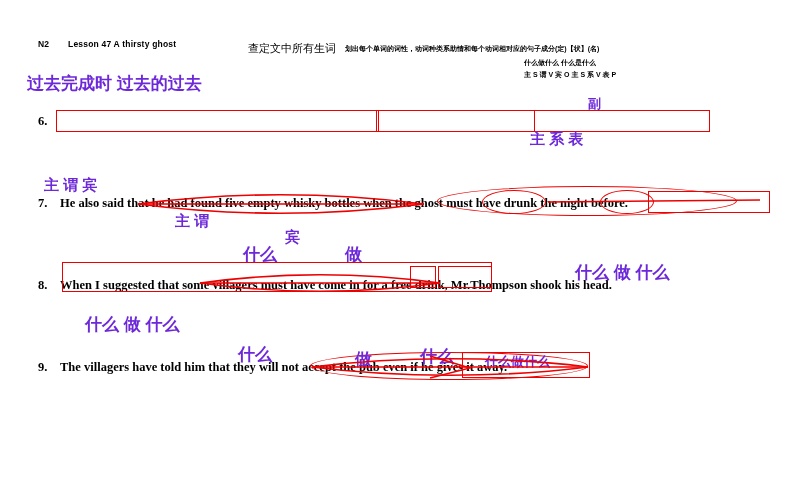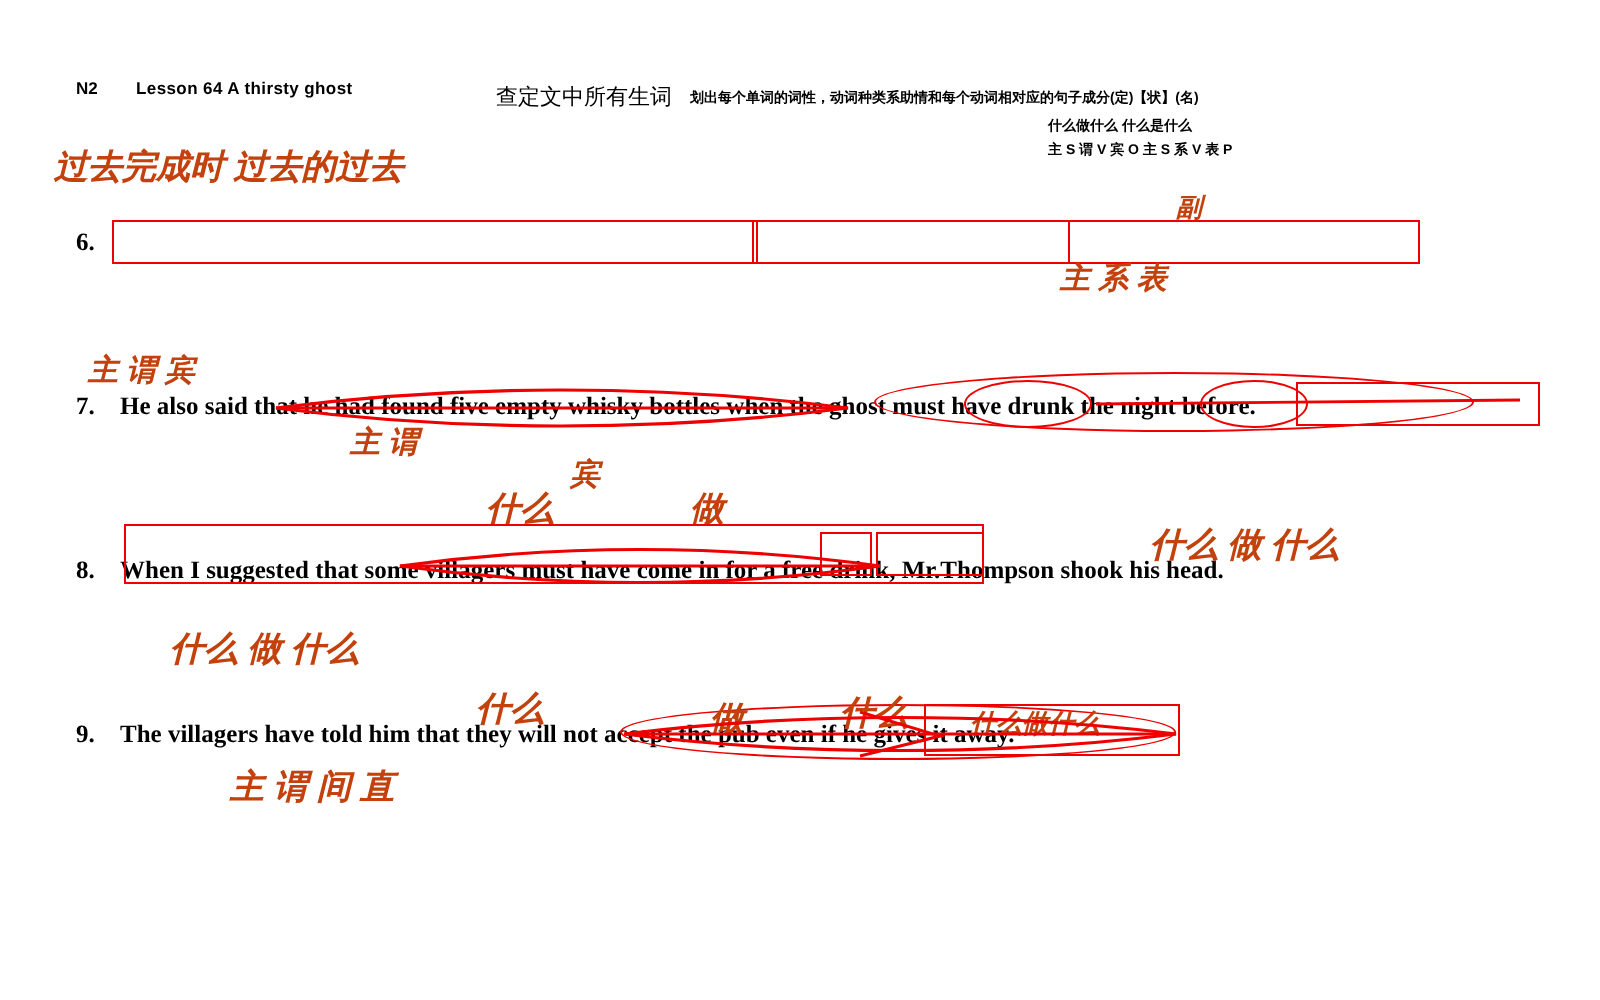--- a/index.html
+++ b/index.html
@@ -57,24 +57,23 @@
   .qtext {
     font-family: "Liberation Serif", serif;
     font-size: 12.5px;
     font-weight: bold;
     color: #000;
     white-space: nowrap;
   }
 
   
   .red {
-    color: #c2410c;
+    color: #6d28d9;
     font-family: "Liberation Sans", sans-serif;
     font-weight: bold;
-    font-style: italic;
   }
   .red-md { font-size: 13px; }
   .red-lg { font-size: 15px; }
   .red-xl { font-size: 17px; }
 
   
   .rbox {
     border: 1.6px solid #ee0000;
     box-sizing: border-box;
   }
@@ -90,21 +89,21 @@
     width: 800px; height: 500px;
     pointer-events: none;
   }
 </style>
 </head>
 <body>
 
 <div id="page">
 
   <div class="abs hdr-code">N2</div>
-  <div class="abs hdr-title">Lesson 64 A thirsty ghost</div>
+  <div class="abs hdr-title">Lesson 47 A thirsty ghost</div>
   <div class="abs hdr-cn-main">查定文中所有生词</div>
   <div class="abs hdr-cn-sub">划出每个单词的词性，动词种类系助情和每个动词相对应的句子成分(定)【状】(名)</div>
   <div class="abs hdr-cn-sub" style="left:524px; top:58px;">什么做什么          什么是什么</div>
   <div class="abs hdr-cn-sub" style="left:524px; top:70px;">主 S 谓 V 宾 O      主 S 系 V 表 P</div>
 
   <div class="abs red red-xl" style="left:27px; top:72px;">过去完成时  过去的过去</div>
 
   <div class="abs qnum" style="left:38px; top:114px;">6.</div>
 
   <div class="abs rbox" style="left:56px; top:110px; width:323px; height:22px;"></div>
@@ -141,21 +140,20 @@
   <div class="abs qnum" style="left:38px; top:360px;">9.</div>
   <div class="abs qtext" style="left:60px; top:360px;">The villagers have told him that they will not accept the pub even if he gives it away.</div>
 
   <div class="abs rbox" style="left:462px; top:352px; width:128px; height:26px;"></div>
   <div class="abs rell" style="left:310px; top:352px; width:278px; height:28px;"></div>
 
   <div class="abs red red-xl" style="left:238px; top:343px;">什么</div>
   <div class="abs red red-xl" style="left:355px; top:348px;">做</div>
   <div class="abs red red-xl" style="left:420px; top:345px;">什么</div>
   <div class="abs red red-md" style="left:485px; top:353px;">什么做什么</div>
-  <div class="abs red red-xl" style="left:115px; top:382px;">主     谓 间  直</div>
 
   <svg class="overlay" viewBox="0 0 800 500" xmlns="http://www.w3.org/2000/svg">
 
     <path d="M138 204 C 230 192, 330 192, 424 204 C 330 216, 230 216, 138 204 Z" fill="none" stroke="#ee0000" stroke-width="1.6"></path>
     <path d="M138 204 L 424 204" stroke="#ee0000" stroke-width="1.4" fill="none"></path>
 
     <path d="M548 202 L 760 200" stroke="#ee0000" stroke-width="1.4" fill="none"></path>
 
     <path d="M200 283 C 280 272, 360 272, 440 283 C 360 294, 280 294, 200 283 Z" fill="none" stroke="#ee0000" stroke-width="1.6"></path>
     <path d="M200 283 L 440 283" stroke="#ee0000" stroke-width="1.4" fill="none"></path>

